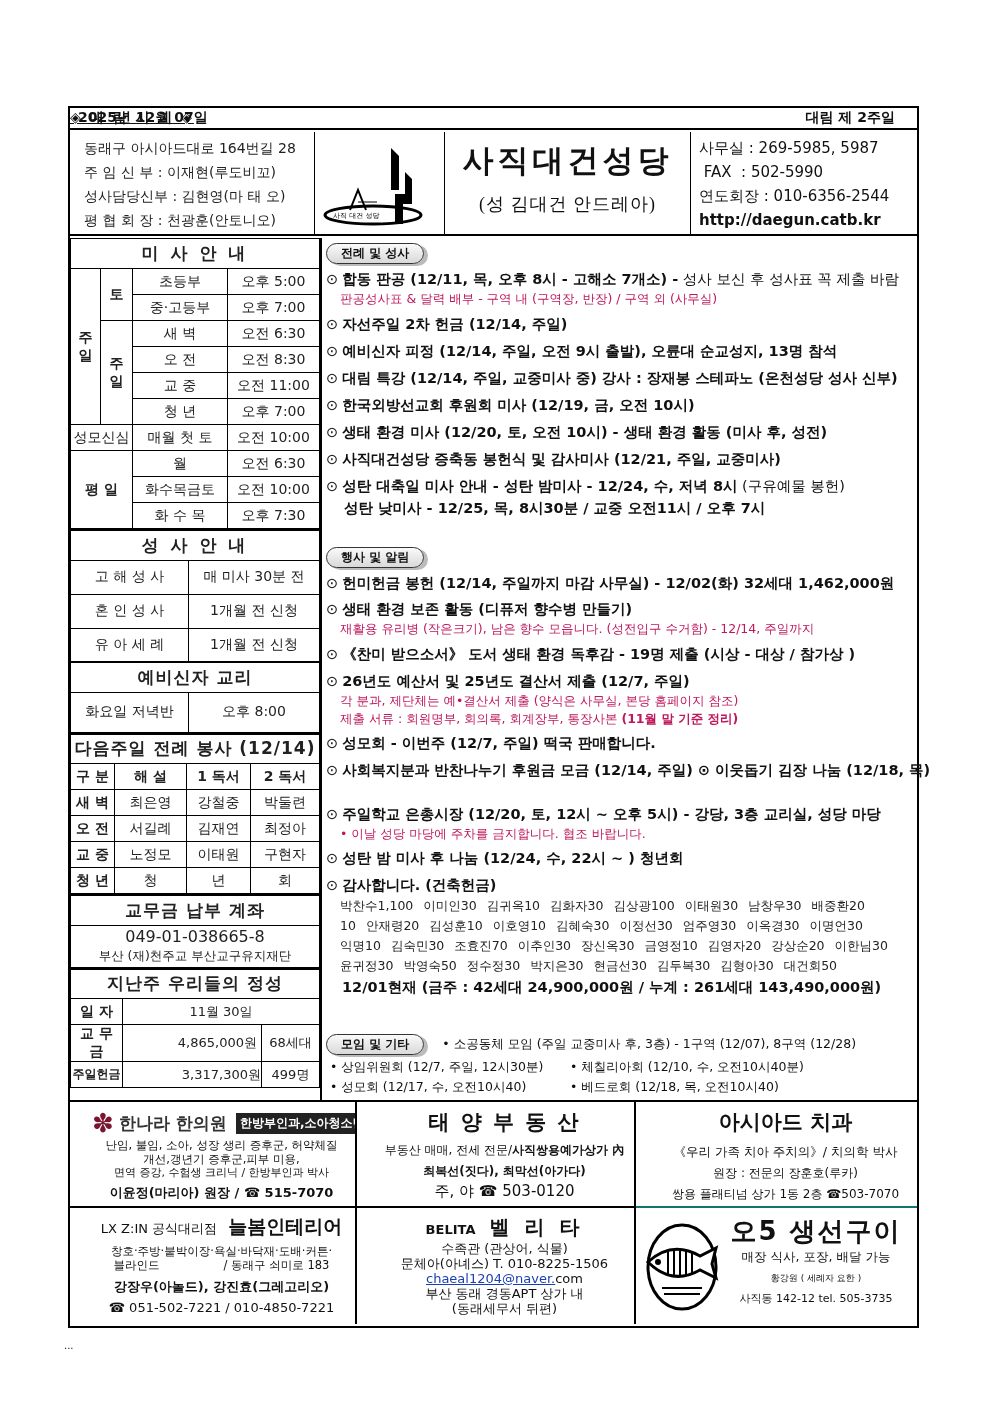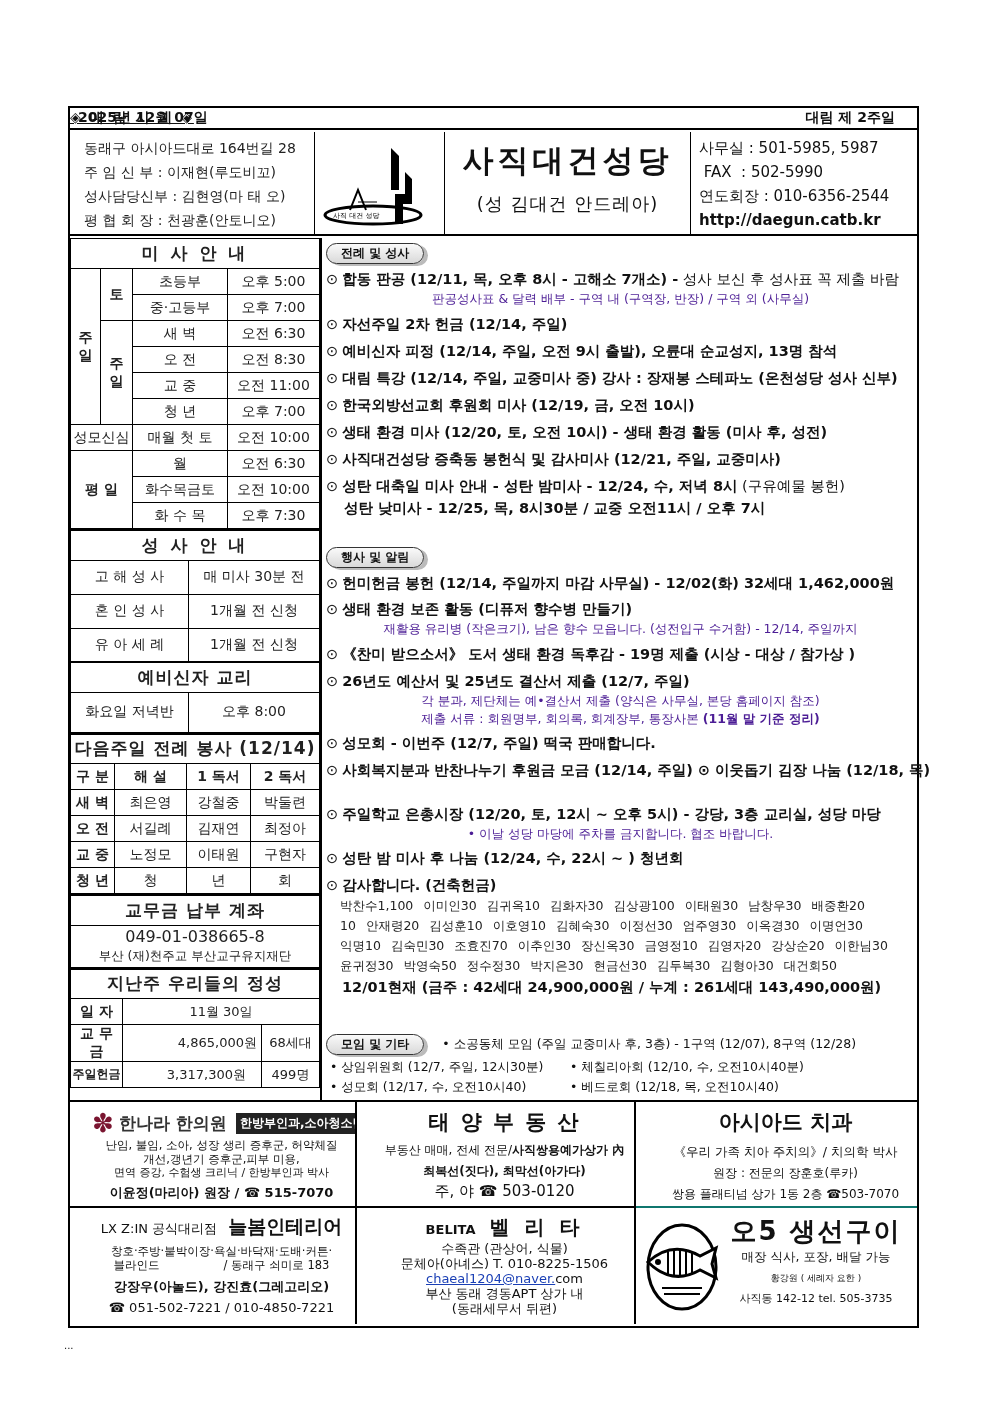--- a/index.html
+++ b/index.html
@@ -8,34 +8,34 @@
   .page { position: absolute; left: 68px; top: 106px; width: 851px; height: 1222px; border: 2px solid #000; }
   .topbar { position: absolute; left: 0; top: 0; width: 847px; height: 22px; border-bottom: 2px solid #000; font-size: 14px; font-weight: bold; }
   .topbar .l { position: absolute; left: 8px; top: 1px; }
   .topbar .c { position: absolute; left: 0; right: 3px; top: 1px; letter-spacing: 2px; text-decoration: underline; }
   .topbar .r { position: absolute; right: 22px; top: 1px; }
   .header { position: absolute; left: 0; top: 24px; width: 847px; height: 104px; border-bottom: 2px solid #000; }
   .h-left { position: absolute; left: 0; top: 0; width: 245px; height: 104px; border-right: 1px solid #000; padding: 4px 0 0 14px; font-size: 14px; line-height: 24px; color: #222; }
   .h-logo { position: absolute; left: 245px; top: 0; width: 130px; height: 104px; border-right: 1px solid #000; }
   .h-title { position: absolute; left: 375px; top: 0; width: 246px; height: 104px; border-right: 1px solid #000; text-align: center; }
   .h-title .name { font-size: 31px; font-weight: bold; letter-spacing: 4px; margin-top: 8px; }
-  .h-title .sub { font-size: 18px; margin-top: 10px; letter-spacing: 1px; }
+  .h-title .sub { font-size: 18px; margin-top: 10px; letter-spacing: 1px; font-family: Liberation Serif, serif; }
   .h-right { position: absolute; left: 623px; top: 0; width: 224px; height: 104px; padding: 4px 0 0 6px; font-size: 15px; line-height: 24px; }
   .leftcol { position: absolute; left: 0; top: 130px; width: 250px; }
   .rightcol { position: absolute; left: 250px; top: 130px; width: 597px; height: 862px; border-left: 2px solid #000; }
   table { border-collapse: collapse; width: 250px; }
   td { border: 1px solid #000; text-align: center; font-size: 14px; height: 26px; color: #222; }
   .sec-title { font-size: 17px; font-weight: bold; height: 30px; letter-spacing: 3px; }
   .bold { font-weight: bold; }
   .thick-top td { border-top: 2px solid #000; }
   .pill { display: inline-block; border: 1.5px solid #333; border-radius: 12px; background: linear-gradient(#fafafa, #d9d9d9); padding: 1px 14px; font-size: 12px; font-weight: bold; box-shadow: 4px 2px 0 #bbb; }
   .item { font-size: 14.5px; font-weight: bold; margin-left: 4px; line-height: 22px; white-space: nowrap; }
   .item .bul { font-weight: normal; margin-right: 4px; }
   .item .normal { font-weight: normal; }
-  .subline { font-size: 12.5px; line-height: 18px; color: #4c1d95; white-space: nowrap; text-align: center; }
+  .subline { font-size: 12.5px; margin-left: 18px; line-height: 18px; color: #be185d; white-space: nowrap; }
   .donors { font-size: 12.5px; margin-left: 18px; line-height: 20px; color: #222; word-spacing: 6px; }
   .section { position: absolute; left: 0; width: 597px; }
   .ads { position: absolute; left: 0; top: 992px; width: 847px; height: 226px; border-top: 2px solid #000; }
   .ad { position: absolute; border-right: 2px solid #000; text-align: center; overflow: hidden; padding-left: 18px; }
   .ad1 { left: 0; top: 0; width: 287px; height: 104px; }
   .ad2 { left: 287px; top: 0; width: 279px; height: 104px; }
   .ad3 { left: 566px; top: 0; width: 281px; height: 104px; border-right: none; }
   .ad4 { left: 0; top: 104px; width: 287px; height: 118px; border-top: 2px solid #000; }
   .ad5 { left: 287px; top: 104px; width: 279px; height: 118px; border-top: 2px solid #000; }
   .ad6 { left: 566px; top: 104px; width: 281px; height: 118px; border-top: 2px solid #0f766e; border-right: none; }
@@ -68,21 +68,21 @@
         <line x1="43" y1="70" x2="62" y2="70" stroke="#000" stroke-width="1"></line>
         <ellipse cx="58" cy="83" rx="48" ry="9" fill="none" stroke="#000" stroke-width="3"></ellipse>
         <text x="18" y="86" font-size="7" font-family="DejaVu Sans, sans-serif">사직 대건 성당</text>
       </svg>
     </div>
     <div class="h-title">
       <div class="name">사직대건성당</div>
       <div class="sub">(성 김대건 안드레아)</div>
     </div>
     <div class="h-right">
-      <div>사무실 : 501-5985, 5987</div>
+      <div>사무실 : 269-5985, 5987</div>
       <div style="white-space:pre"> FAX  : 502-5990</div>
       <div>연도회장 : 010-6356-2544</div>
       <div style="font-weight:bold">http://daegun.catb.kr</div>
     </div>
   </div>
 
   <div class="leftcol">
     <table>
       <tbody>
           <tr>
@@ -224,21 +224,21 @@
             <td class="bold" style="width:52px">일    자</td>
             <td colspan="2" style="font-size:13px">11월 30일</td>
           </tr>
       <tr>
             <td class="bold">교 무 금</td>
             <td style="text-align:right;padding-right:4px;font-size:13px">4,865,000원</td>
             <td style="width:58px;font-size:13px">68세대</td>
           </tr>
       <tr>
             <td class="bold" style="font-size:12px">주일헌금</td>
-            <td style="text-align:right;padding-right:15px;font-size:13px">3,317,300원</td>
+            <td style="text-align:right;padding-right:0;font-size:13px">3,317,300원</td>
             <td style="font-size:13px">499명</td>
           </tr>
     </tbody>
       </table>
   </div>
 
   <div class="rightcol">
     <div class="section" style="top:4px">
       <div style="margin-left:4px;margin-bottom:4px"><span class="pill">전례 및 성사</span></div>
       <div class="item"><span class="bul">⊙</span><span>합동 판공 (12/11, 목, 오후 8시 - 고해소 7개소) -</span><span class="normal"> 성사 보신 후 성사표 꼭 제출 바람</span></div>

